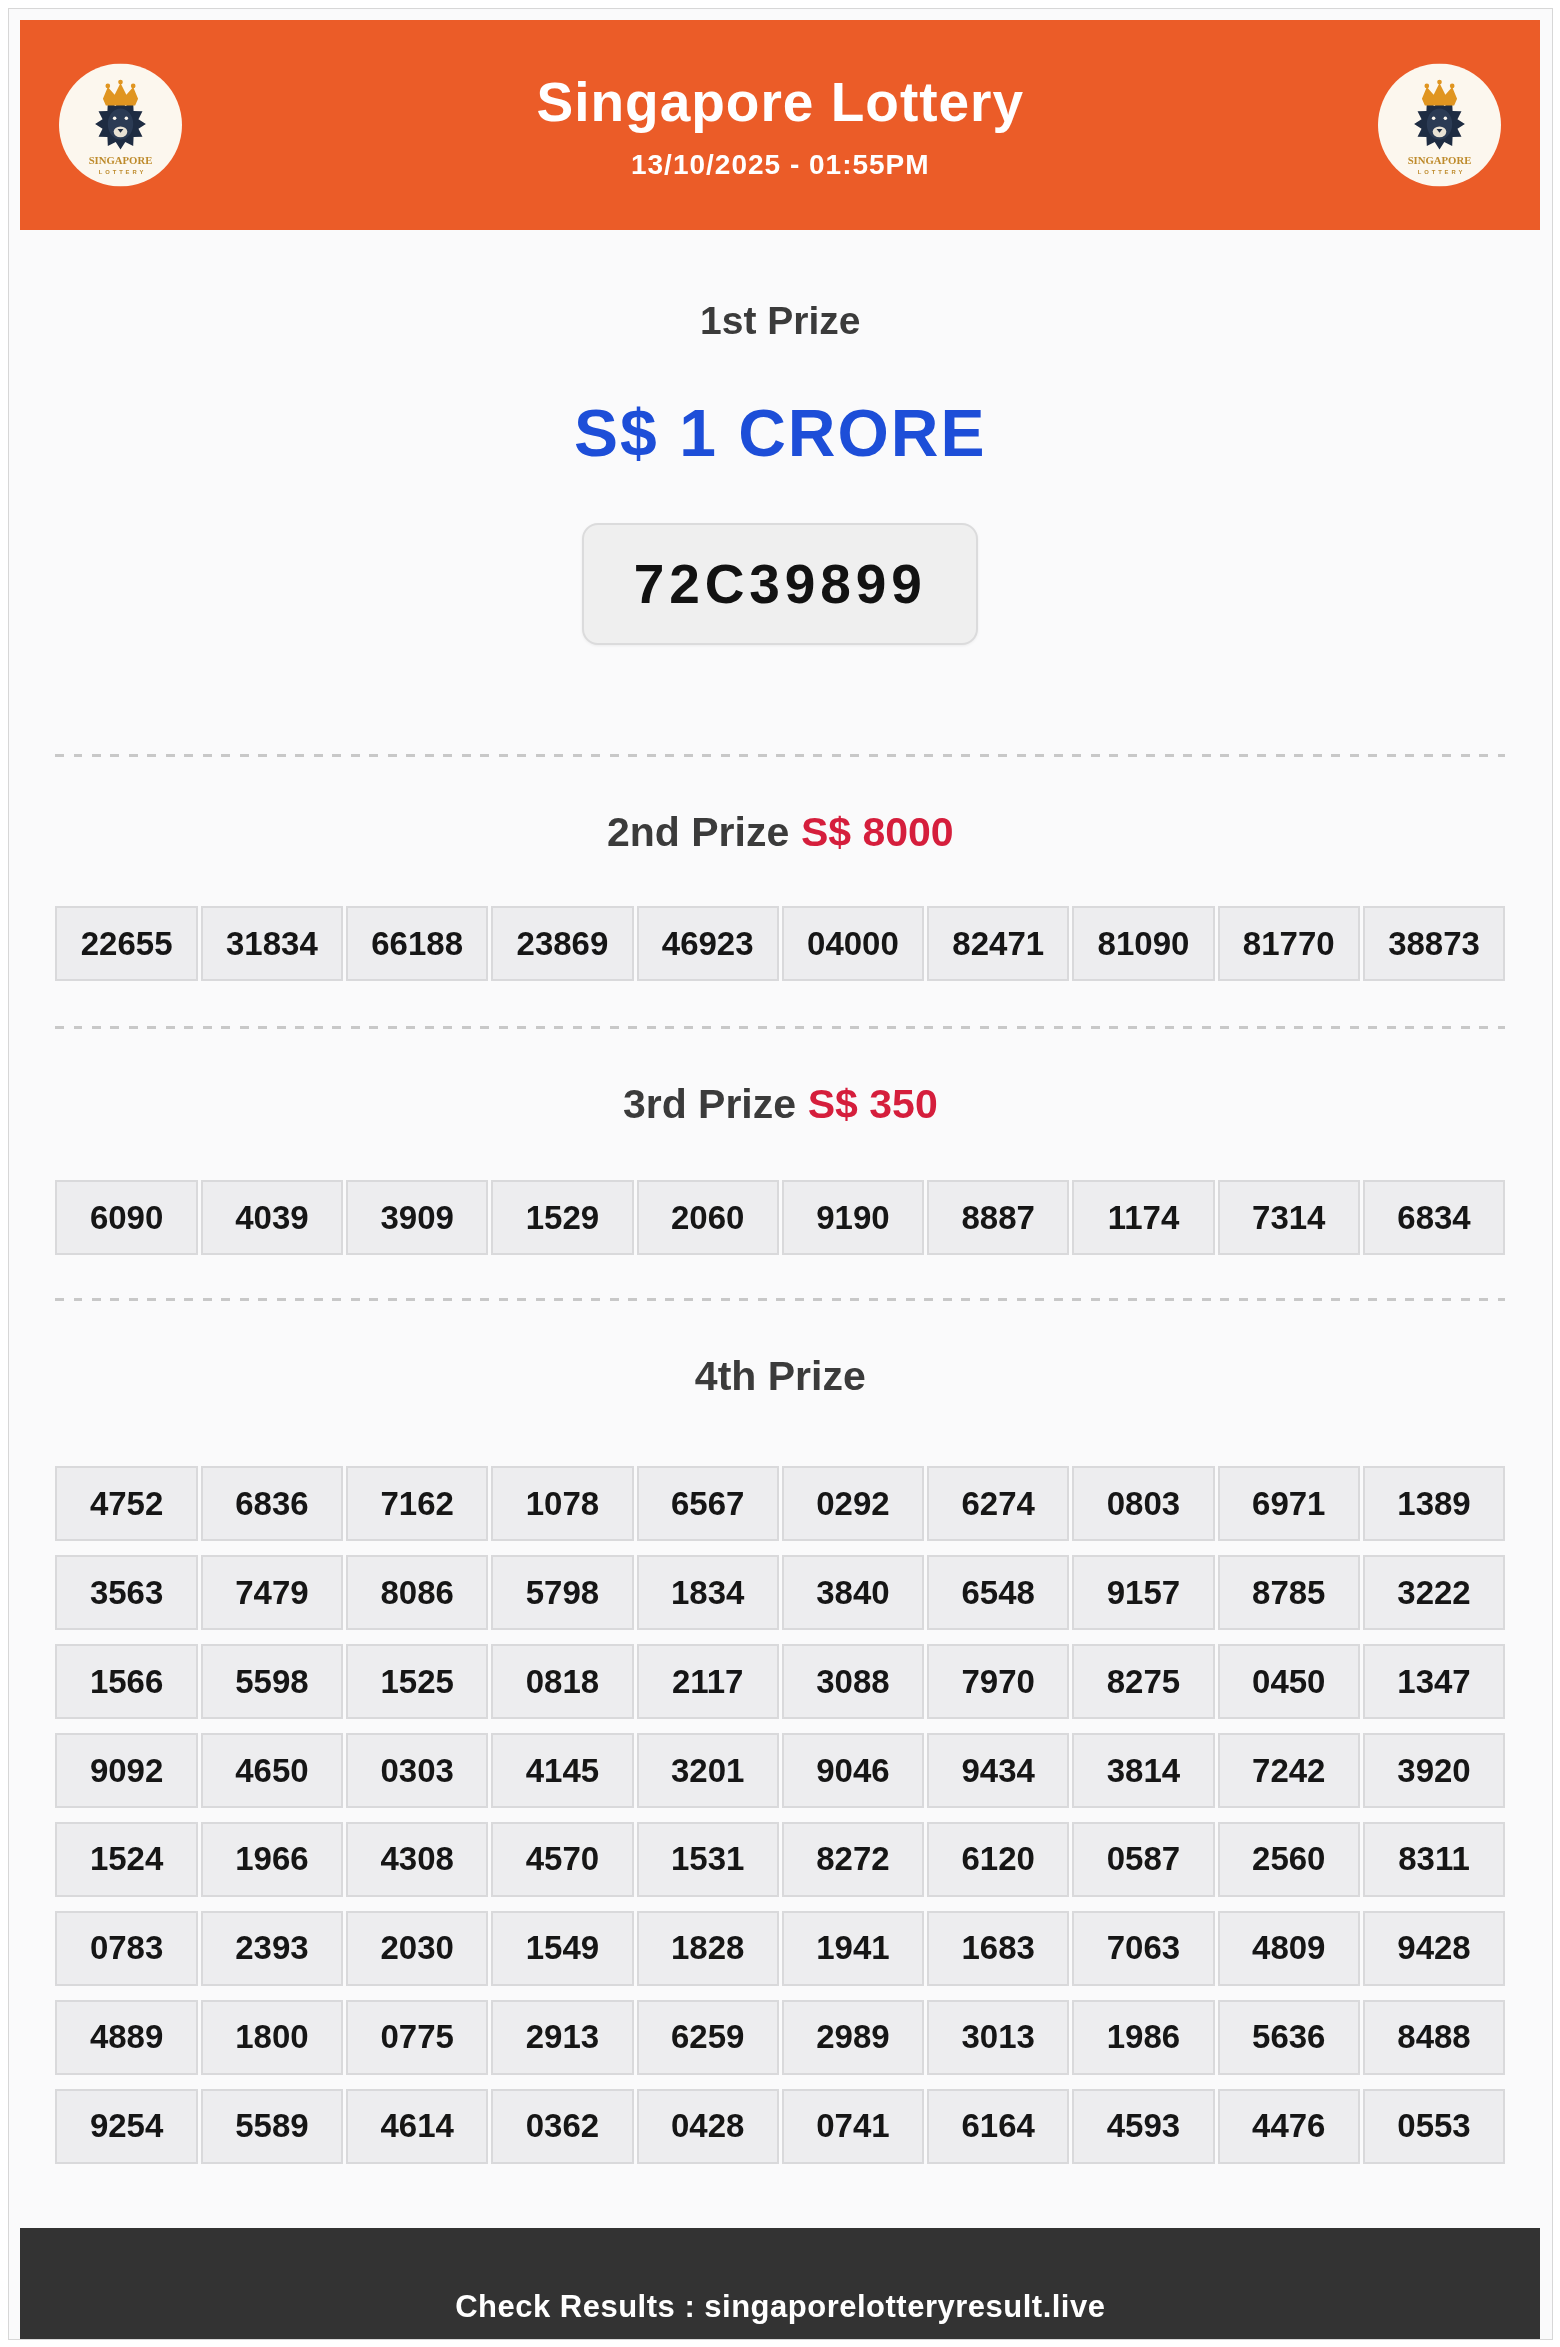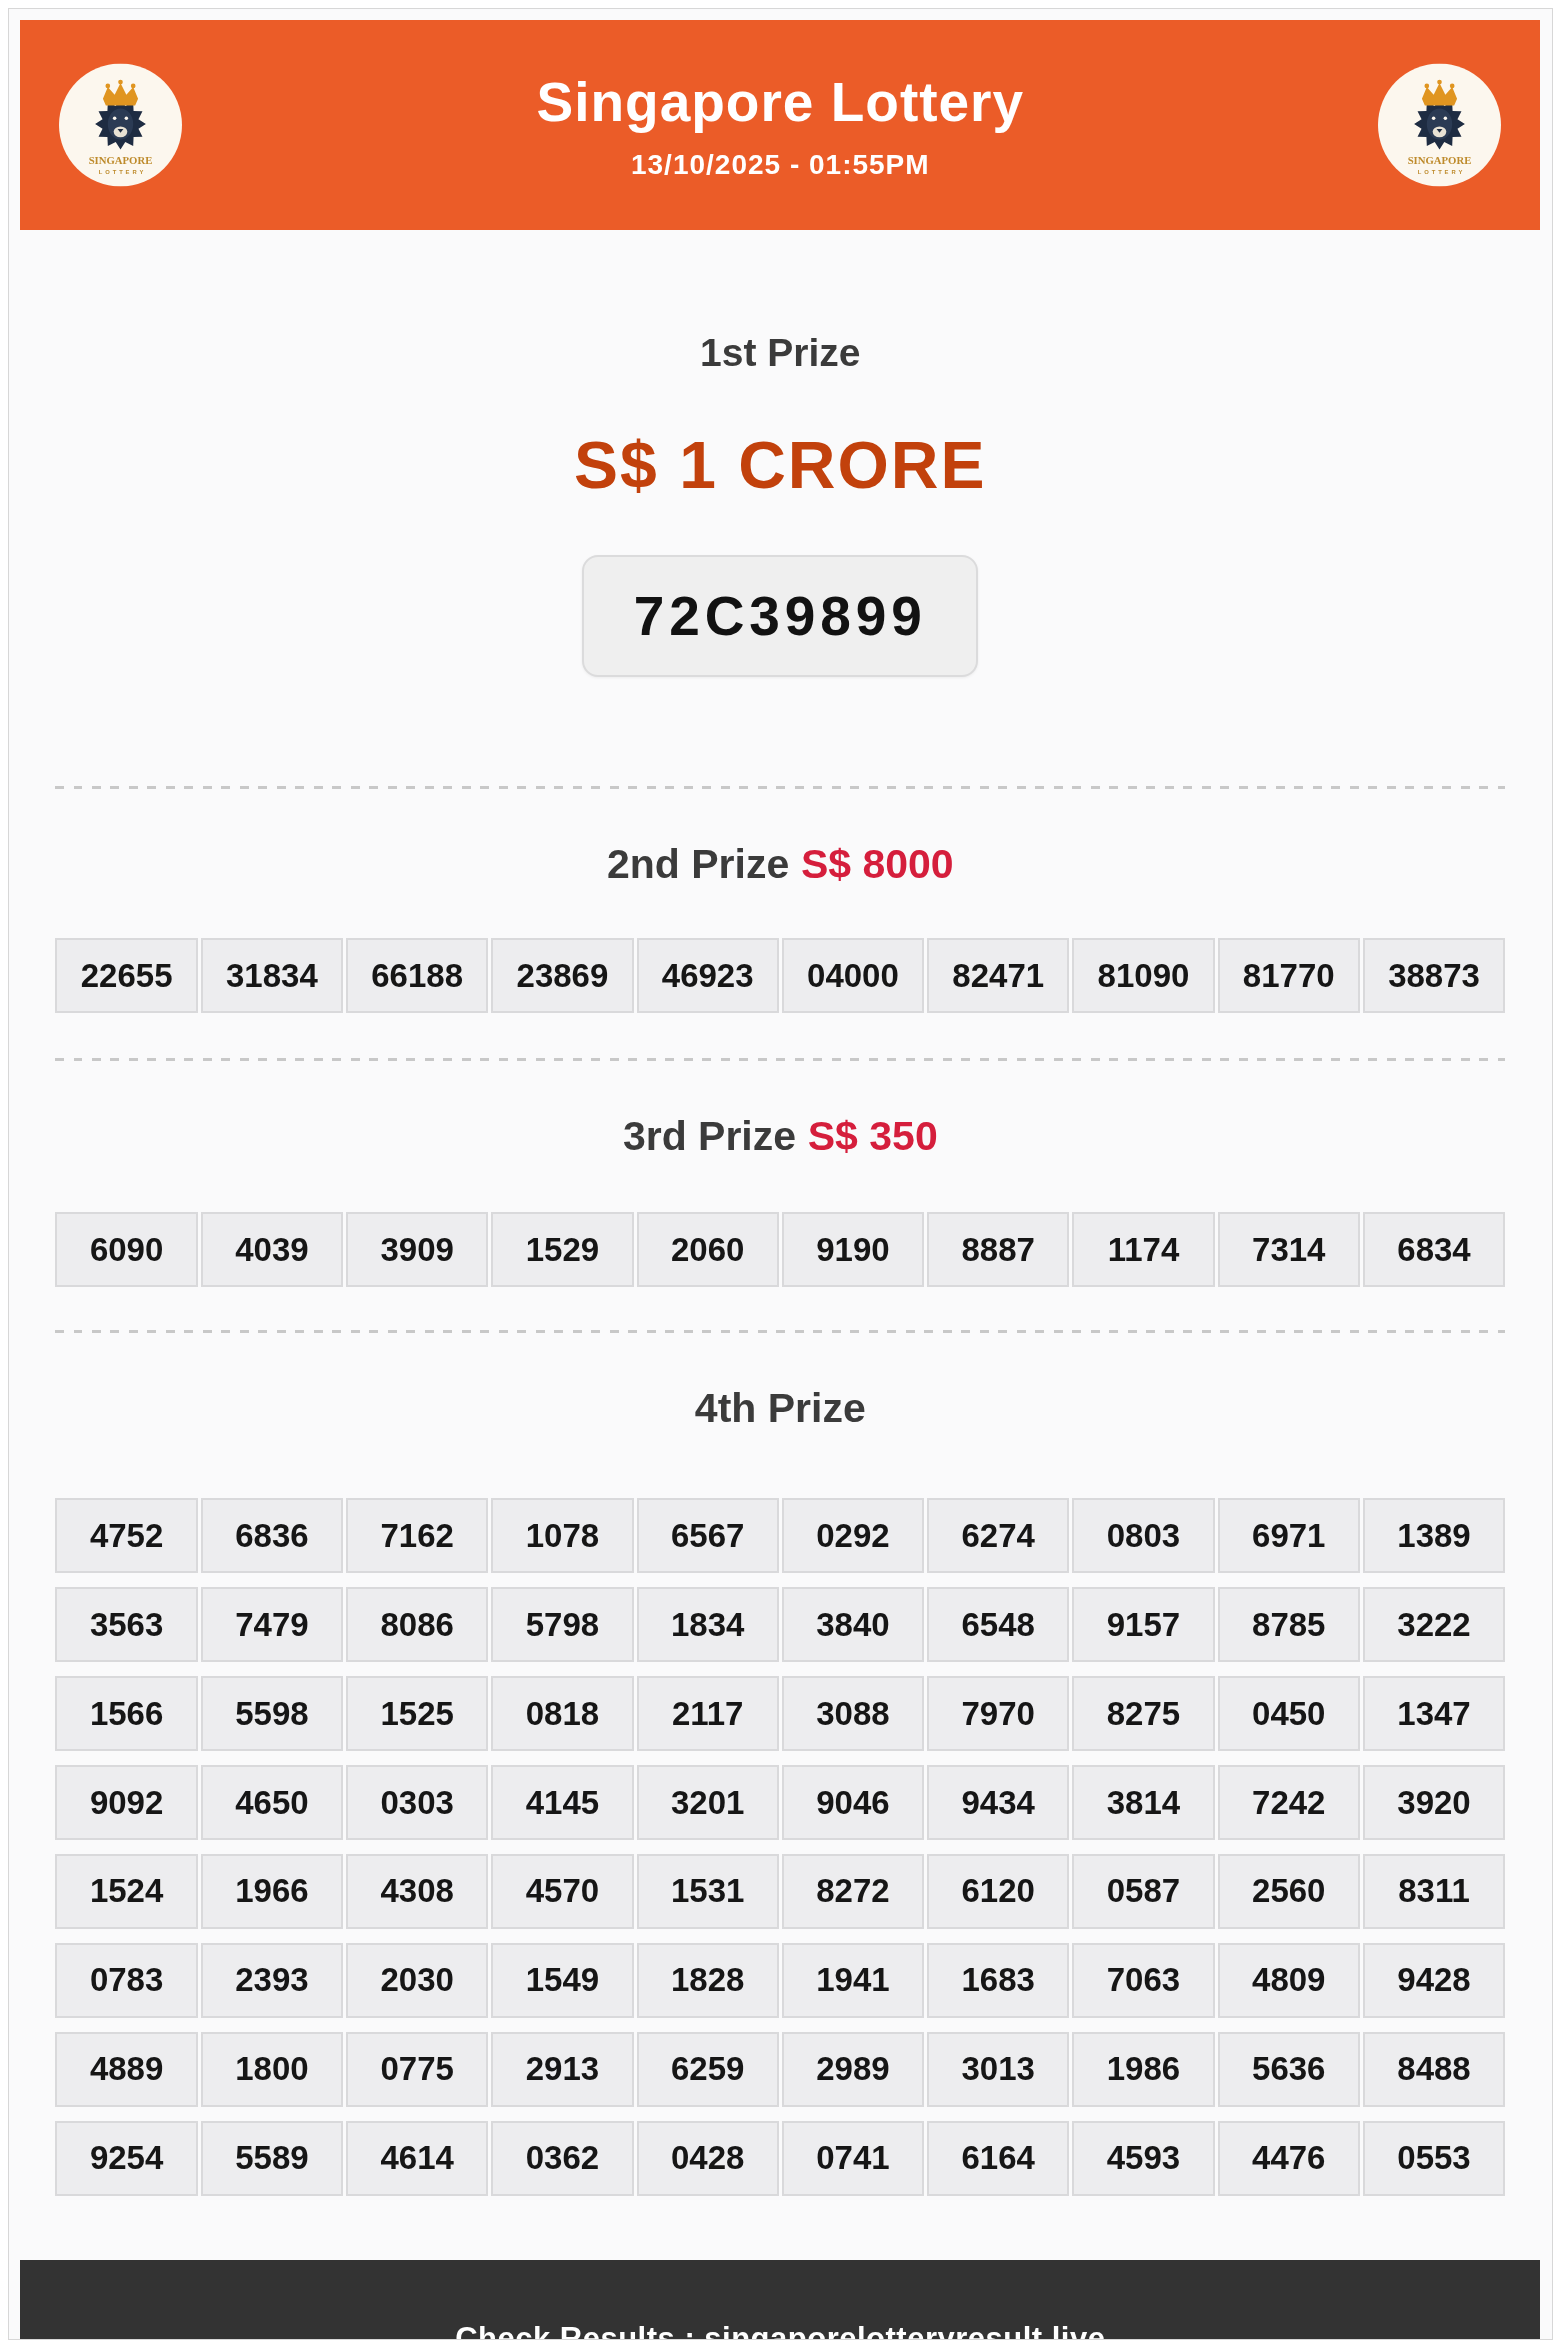--- a/index.html
+++ b/index.html
@@ -15,23 +15,23 @@
   }
   .header-title { color:#ffffff; font-size:55px; font-weight:bold; letter-spacing:1px; }
   .header-date  { color:#ffffff; font-size:28px; font-weight:bold; margin-top:15.6px; letter-spacing:1px; }
   .logo { position:absolute; top:50%; transform:translateY(-50%); width:123px; height:123px; }
   .logo.left  { left:39px; }
   .logo.right { right:39px; }
   
   .content { padding:0 35px; }
   .section-title { text-align:center; font-size:41px; font-weight:bold; color:#3B3B3B; line-height:1.2; }
   .section-title .amount { color:#D51E3C; margin-left:11.7px; }
-  .first-label { margin-top:100px; font-size:39px; }
+  .first-label { margin-top:68px; font-size:39px; }
   .first-amount {
-    text-align:center; color:#c2410c; font-size:66px; font-weight:bold;
+    text-align:center; color:#1d4ed8; font-size:66px; font-weight:bold;
     letter-spacing:2px; margin-top:51px; line-height:1.15;
   }
   .first-number-box {
     width:396px; height:122px; margin:51px auto 0 auto;
     background:#EFEFEF; border:2px solid #DBDBDC; border-radius:16px;
     display:flex; align-items:center; justify-content:center;
     box-shadow:0 1px 2.9px rgba(0,0,0,0.06);
   }
   .first-number { font-size:55px; font-weight:bold; color:#121212; letter-spacing:4.9px; }
   .divider {

